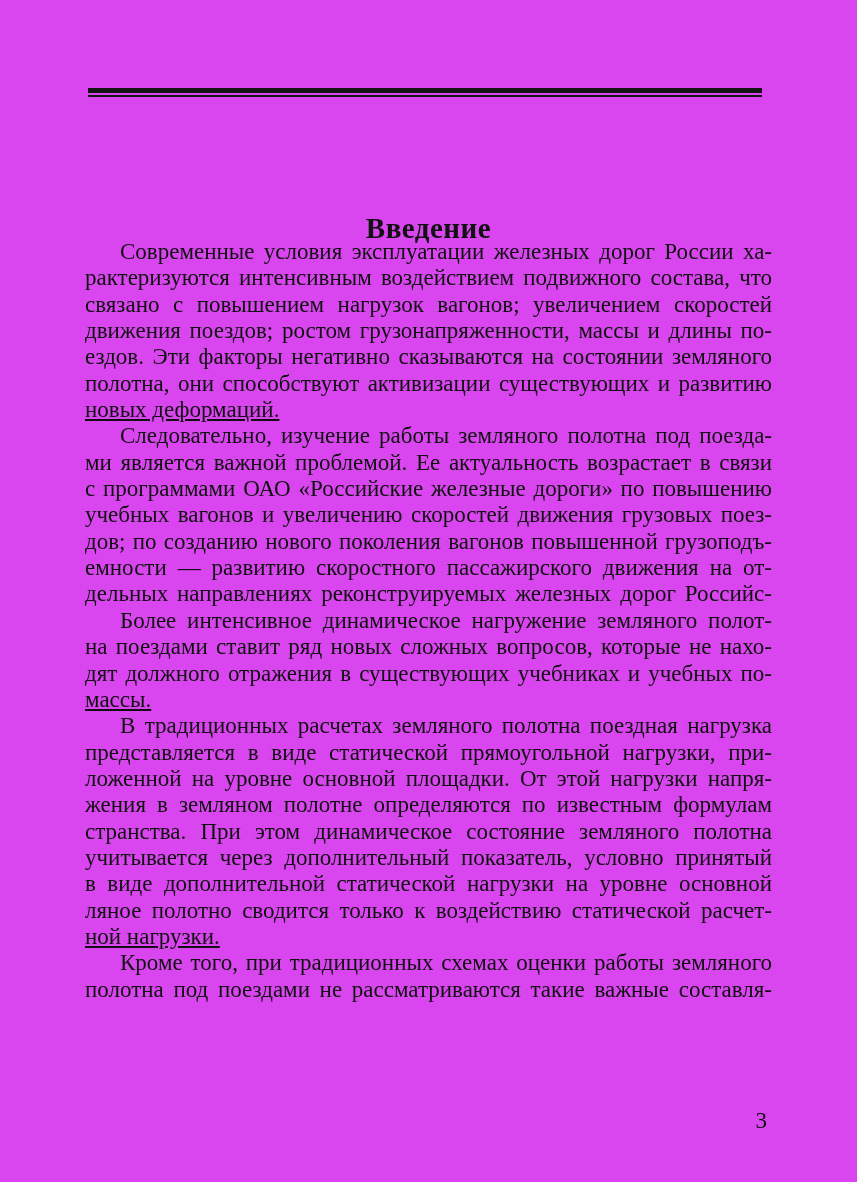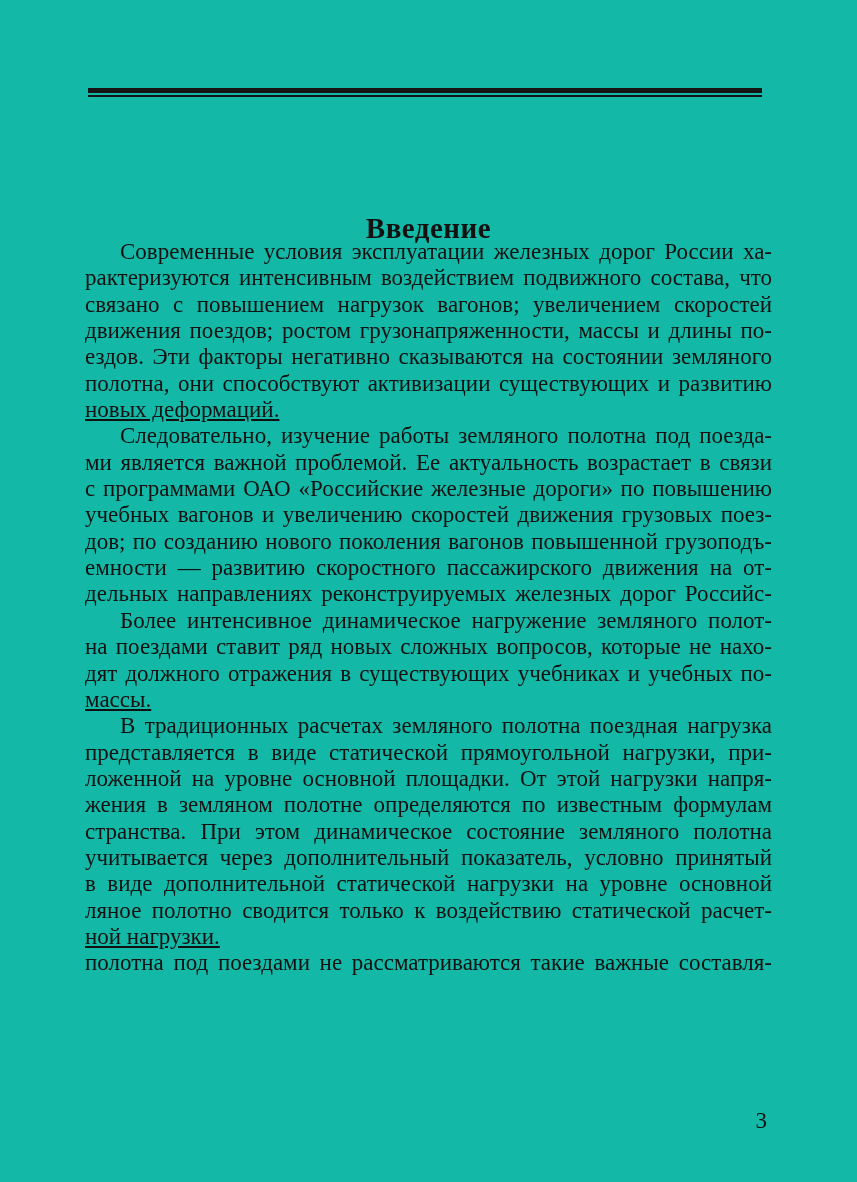--- a/index.html
+++ b/index.html
@@ -4,21 +4,21 @@
 <style>
   html, body {
     margin: 0;
     padding: 0;
     background: #ffffff;
   }
   .page {
     position: relative;
     width: 857px;
     height: 1182px;
-    background: #14b8a6;
+    background: #d946ef;
     font-family: "Liberation Serif", "DejaVu Serif", serif;
     color: #111111;
     overflow: hidden;
   }
   .double-rule {
     position: absolute;
     top: 88px;
     left: 88px;
     width: 674px;
     height: 2px;               
@@ -108,17 +108,18 @@
         <div class="line">представляется в виде статической прямоугольной нагрузки, при-</div>
         <div class="line">ложенной на уровне основной площадки. От этой нагрузки напря-</div>
         <div class="line">жения в земляном полотне определяются по известным формулам</div>
         <div class="line">странства. При этом динамическое состояние земляного полотна</div>
         <div class="line">учитывается через дополнительный показатель, условно принятый</div>
         <div class="line">в виде дополнительной статической нагрузки на уровне основной</div>
         <div class="line">ляное полотно сводится только к воздействию статической расчет-</div>
         <div class="line last">ной нагрузки.</div>
       </div>
       <div class="paragraph">
+        <div class="line first">Кроме того, при традиционных схемах оценки работы земляного</div>
         <div class="line">полотна под поездами не рассматриваются такие важные составля-</div>
       </div>
     </div>
   <div class="page-number">3</div>
 </div>
 
 </body></html>

